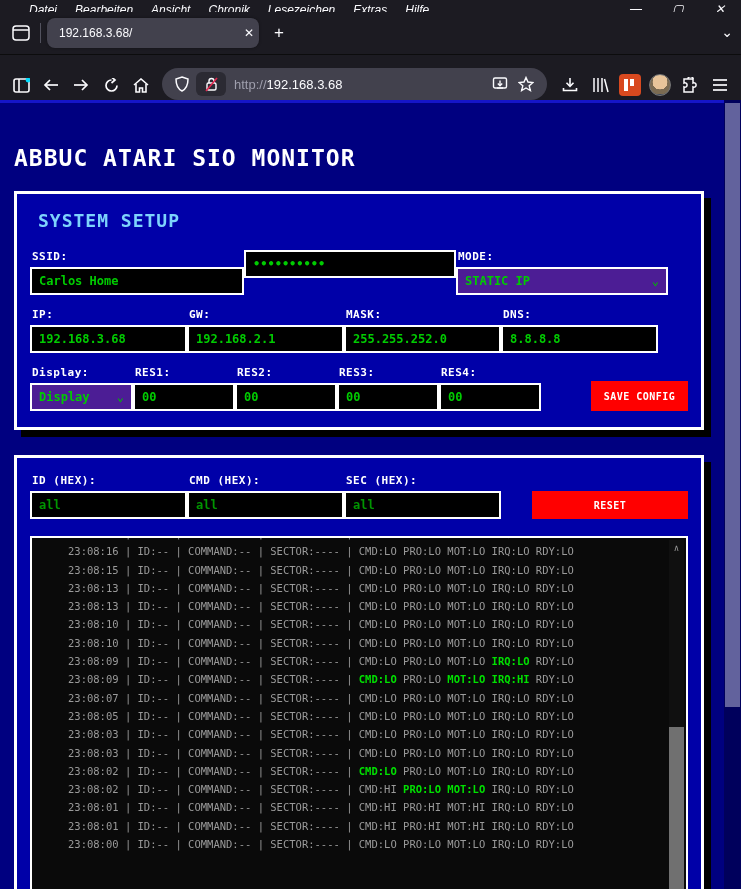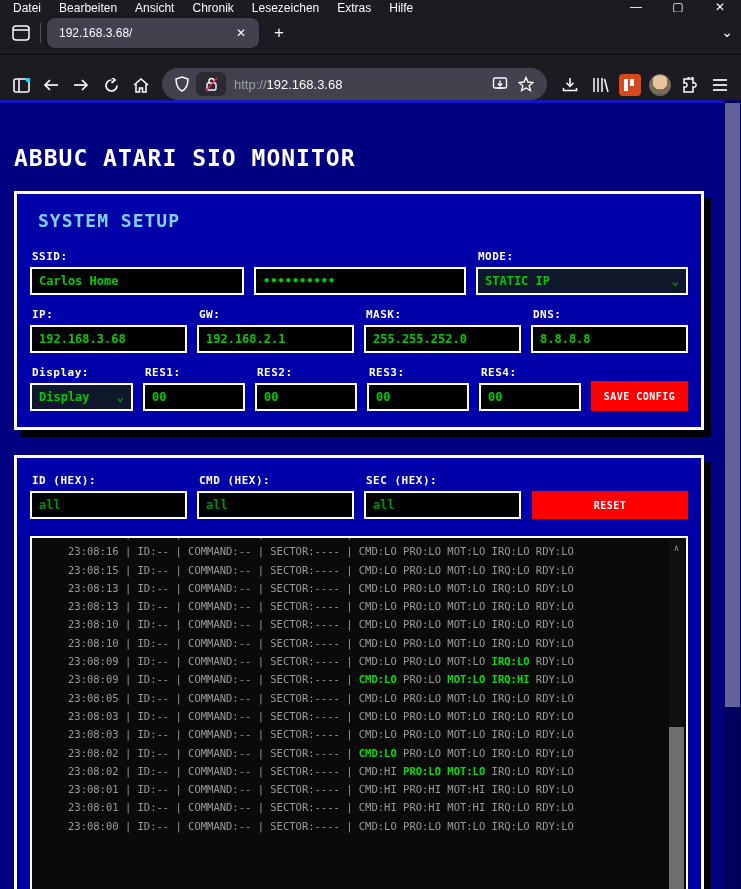--- a/index.html
+++ b/index.html
@@ -5,34 +5,34 @@
   * { box-sizing: border-box; }
   html,body { margin:0; padding:0; }
   body {
     width:741px; height:889px; overflow:hidden;
     background:#1c1b22;
     font-family:"DejaVu Sans Mono", monospace;
   }
   
   .chrome { font-family:"Liberation Sans", sans-serif; color:#fbfbfe; }
   .menubar {
-    height:12px; overflow:hidden; display:flex; align-items:flex-end;
-    background:#1c1b22; padding-left:4px;
+    height:12px; overflow:hidden; display:flex; 
+    background:#1c1b22; padding-left:20px;font-style:italic;
   }
   .menubar-items { display:flex; transform:translateY(3px); }
   .menu-item { font-size:12px; color:#fbfbfe; padding:0 9px; white-space:nowrap; }
   .menu-item u { text-decoration:underline; }
   .win-controls { margin-left:auto; display:flex; transform:translateY(2px); }
   .win-btn { width:42px; text-align:center; font-size:12px; color:#fbfbfe; }
   .tabbar { height:43px; background:#1c1b22; display:flex; align-items:center; position:relative; border-bottom:1px solid #0c0c0d; }
   .fxview { width:30px; height:28px; margin-left:6px; border-radius:4px; display:flex; align-items:center; justify-content:center; }
   .tab-sep { width:1px; height:20px; background:#52525e; margin:0 4px; }
   .tab {
     width:212px; height:30px; background:#42414d; border-radius:8px;
-    display:flex; align-items:center; padding:0 8px 0 12px; margin-left:2px;
+    display:flex; align-items:center; padding:0 0 0 12px; margin-left:2px;
     box-shadow:0 0 3px rgba(0,0,0,.4);
   }
   .tab-title { font-size:12px; color:#fbfbfe; flex:1; white-space:nowrap; overflow:hidden; }
   .tab-close { width:20px; height:20px; border-radius:4px; display:flex; align-items:center; justify-content:center; font-size:12px; color:#fbfbfe; }
   .newtab-btn { width:28px; height:28px; margin-left:6px; border-radius:4px; display:flex; align-items:center; justify-content:center; font-size:17px; color:#fbfbfe; }
   .tabs-chevron { position:absolute; right:8px; top:12px; font-size:14px; color:#fbfbfe; }
   .navbar { height:45px; background:#1c1b22; display:flex; align-items:flex-end; padding:0 6px; }
   .nav-icon { width:30px; height:30px; border-radius:4px; display:flex; align-items:center; justify-content:center; flex:0 0 auto; }
   .urlbar {
     height:32px; background:#42414d; border-radius:16px; flex:1;
@@ -53,31 +53,31 @@
   .page-top-line { height:3px; background:#1515c8; }
   .page-scrollbar { position:absolute; top:0; right:0; width:17px; height:789px; background:#00005c; }
   .page-thumb { position:absolute; top:3px; left:1px; width:15px; height:604px; background:#62629d; }
   .content { width:724px; height:789px; overflow:hidden; padding:0 0 0 14px; }
   .page-title { font-size:23px; font-weight:bold; letter-spacing:1px; margin:42px 0 20px 0; color:#fff; }
   .panel {
     width:690px; background:#0000a8; border:3px solid #fff;
     box-shadow:7px 7px 0 #000; padding:16px 13px 16px 13px; margin-bottom:25px;
   }
   .panel-heading { font-size:18px; font-weight:bold; letter-spacing:1px; line-height:22px; margin:0 0 18px 8px; color:#7dd3fc; }
-  .frow { display:flex; gap:10px; margin-bottom:13px; align-items:flex-end; }
+  .frow { display:flex; margin-bottom:13px; }
   .frow:last-child { margin-bottom:0; }
   .field { display:flex; flex-direction:column; }
   .field label { font-size:11px; font-weight:bold; color:#fff; margin:0 0 4px 2px; letter-spacing:0.5px; }
   .tinput {
     height:28px; background:#000; border:2px solid #fff; color:#00cc00;
     font-family:"DejaVu Sans Mono", monospace; font-size:12px; font-weight:bold;
     padding:0 7px; width:100%;
   }
   .tinput.dim { color:#009500; }
-  .sel { position:relative; height:28px; background:#0f172a; border:2px solid #fff; display:flex; align-items:center; padding:0 7px; }
+  .sel { position:relative; height:28px; background:#4c1d95; border:2px solid #fff; display:flex; align-items:center; padding:0 7px; }
   .sel .sel-value { color:#00cc00; font-size:12px; font-weight:bold; }
   .sel .sel-chevron { position:absolute; right:7px; color:#00bb00; font-size:12px; font-weight:bold; }
   .w214{width:214px;} .w212{width:212px;} .w157{width:157px;} .w103{width:103px;} .w102{width:102px;}
   .btn {
     height:30px; background:#ff0000; color:#fff; border:none; cursor:pointer;
     font-family:"DejaVu Sans Mono", monospace; font-size:10px; font-weight:bold; letter-spacing:0.5px;
   }
   .save-btn { width:97px; margin-left:auto; align-self:flex-end; }
   .reset-btn { width:156px; margin-left:auto; align-self:flex-end; height:28px; }
   
@@ -330,20 +330,21 @@
         <div class="log-rows" id="log-rows">
             <div class="log-row">23:08:16 | ID:-- | COMMAND:-- | SECTOR:---- | <span>CMD:LO</span> <span>PRO:LO</span> <span>MOT:LO</span> <span>IRQ:LO</span> <span>RDY:LO</span></div>
             <div class="log-row">23:08:16 | ID:-- | COMMAND:-- | SECTOR:---- | <span>CMD:LO</span> <span>PRO:LO</span> <span>MOT:LO</span> <span>IRQ:LO</span> <span>RDY:LO</span></div>
             <div class="log-row">23:08:15 | ID:-- | COMMAND:-- | SECTOR:---- | <span>CMD:LO</span> <span>PRO:LO</span> <span>MOT:LO</span> <span>IRQ:LO</span> <span>RDY:LO</span></div>
             <div class="log-row">23:08:13 | ID:-- | COMMAND:-- | SECTOR:---- | <span>CMD:LO</span> <span>PRO:LO</span> <span>MOT:LO</span> <span>IRQ:LO</span> <span>RDY:LO</span></div>
             <div class="log-row">23:08:13 | ID:-- | COMMAND:-- | SECTOR:---- | <span>CMD:LO</span> <span>PRO:LO</span> <span>MOT:LO</span> <span>IRQ:LO</span> <span>RDY:LO</span></div>
             <div class="log-row">23:08:10 | ID:-- | COMMAND:-- | SECTOR:---- | <span>CMD:LO</span> <span>PRO:LO</span> <span>MOT:LO</span> <span>IRQ:LO</span> <span>RDY:LO</span></div>
             <div class="log-row">23:08:10 | ID:-- | COMMAND:-- | SECTOR:---- | <span>CMD:LO</span> <span>PRO:LO</span> <span>MOT:LO</span> <span>IRQ:LO</span> <span>RDY:LO</span></div>
             <div class="log-row">23:08:09 | ID:-- | COMMAND:-- | SECTOR:---- | <span>CMD:LO</span> <span>PRO:LO</span> <span>MOT:LO</span> <span class="hl">IRQ:LO</span> <span>RDY:LO</span></div>
             <div class="log-row">23:08:09 | ID:-- | COMMAND:-- | SECTOR:---- | <span class="hl">CMD:LO</span> <span>PRO:LO</span> <span class="hl">MOT:LO</span> <span class="hl">IRQ:HI</span> <span>RDY:LO</span></div>
+            <div class="log-row">23:08:07 | ID:-- | COMMAND:-- | SECTOR:---- | <span>CMD:LO</span> <span>PRO:LO</span> <span>MOT:LO</span> <span>IRQ:LO</span> <span>RDY:LO</span></div>
             <div class="log-row">23:08:05 | ID:-- | COMMAND:-- | SECTOR:---- | <span>CMD:LO</span> <span>PRO:LO</span> <span>MOT:LO</span> <span>IRQ:LO</span> <span>RDY:LO</span></div>
             <div class="log-row">23:08:03 | ID:-- | COMMAND:-- | SECTOR:---- | <span>CMD:LO</span> <span>PRO:LO</span> <span>MOT:LO</span> <span>IRQ:LO</span> <span>RDY:LO</span></div>
             <div class="log-row">23:08:03 | ID:-- | COMMAND:-- | SECTOR:---- | <span>CMD:LO</span> <span>PRO:LO</span> <span>MOT:LO</span> <span>IRQ:LO</span> <span>RDY:LO</span></div>
             <div class="log-row">23:08:02 | ID:-- | COMMAND:-- | SECTOR:---- | <span class="hl">CMD:LO</span> <span>PRO:LO</span> <span>MOT:LO</span> <span>IRQ:LO</span> <span>RDY:LO</span></div>
             <div class="log-row">23:08:02 | ID:-- | COMMAND:-- | SECTOR:---- | <span>CMD:HI</span> <span class="hl">PRO:LO</span> <span class="hl">MOT:LO</span> <span>IRQ:LO</span> <span>RDY:LO</span></div>
             <div class="log-row">23:08:01 | ID:-- | COMMAND:-- | SECTOR:---- | <span>CMD:HI</span> <span>PRO:HI</span> <span>MOT:HI</span> <span>IRQ:LO</span> <span>RDY:LO</span></div>
             <div class="log-row">23:08:01 | ID:-- | COMMAND:-- | SECTOR:---- | <span>CMD:HI</span> <span>PRO:HI</span> <span>MOT:HI</span> <span>IRQ:LO</span> <span>RDY:LO</span></div>
             <div class="log-row">23:08:00 | ID:-- | COMMAND:-- | SECTOR:---- | <span>CMD:LO</span> <span>PRO:LO</span> <span>MOT:LO</span> <span>IRQ:LO</span> <span>RDY:LO</span></div>
           </div>
         <div class="log-scrollbar">

